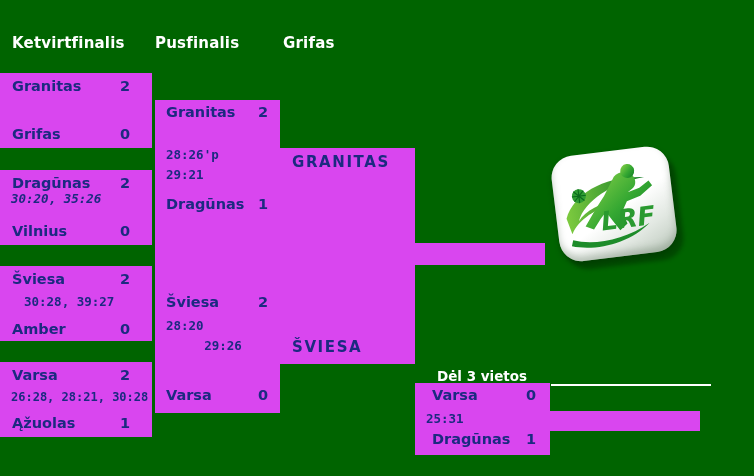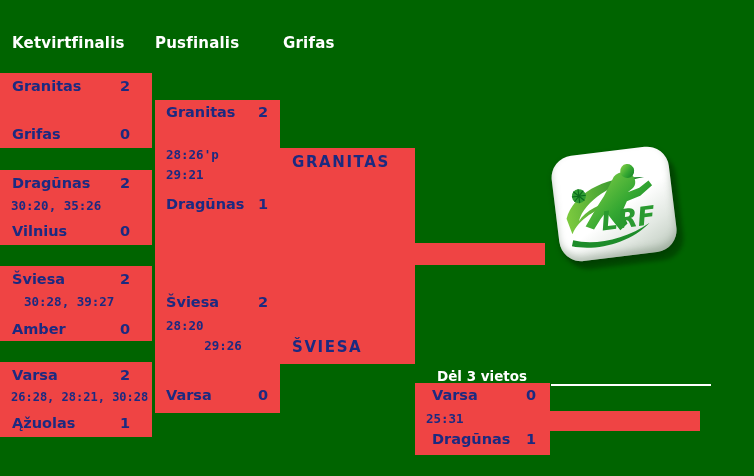--- a/index.html
+++ b/index.html
@@ -9,21 +9,21 @@
     font-family:"DejaVu Sans","Liberation Sans",sans-serif;
     overflow:hidden;position:relative;
   }
   .stage{position:absolute;left:0;top:0;width:754px;height:476px;}
 
   .col-head{
     position:absolute;color:#ffffff;font-weight:bold;font-size:15px;
     letter-spacing:.2px;white-space:nowrap;
   }
 
-  .blk{position:absolute;background:#ef4444;}
+  .blk{position:absolute;background:#d946ef;}
 
   .row{
     position:absolute;left:0;width:100%;height:26px;
     display:flex;align-items:center;
     box-sizing:border-box;padding:0 10px 0 12px;
   }
   .team{
     color:#1c2a80;font-weight:bold;font-size:14.5px;
     white-space:nowrap;flex:0 0 auto;
   }
@@ -86,21 +86,21 @@
       <span class="team">Grifas</span>
       <span class="pts" style="right:22px;">0</span>
     </div>
   </div>
 
   <div class="blk" style="left:0px;top:170px;width:152px;height:75px;">
     <div class="row" style="top:0px;">
       <span class="team">Dragūnas</span>
       <span class="pts" style="right:22px;">2</span>
     </div>
-    <div class="scoreline" style="top:28px;">30:20, 35:26</div>
+    <div class="scoreline" style="top:21px;font-style:italic;">30:20, 35:26</div>
     <div class="row" style="top:48px;">
       <span class="team">Vilnius</span>
       <span class="pts" style="right:22px;">0</span>
     </div>
   </div>
 
   <div class="blk" style="left:0px;top:266px;width:152px;height:75px;">
     <div class="row" style="top:0px;">
       <span class="team">Šviesa</span>
       <span class="pts" style="right:22px;">2</span>

